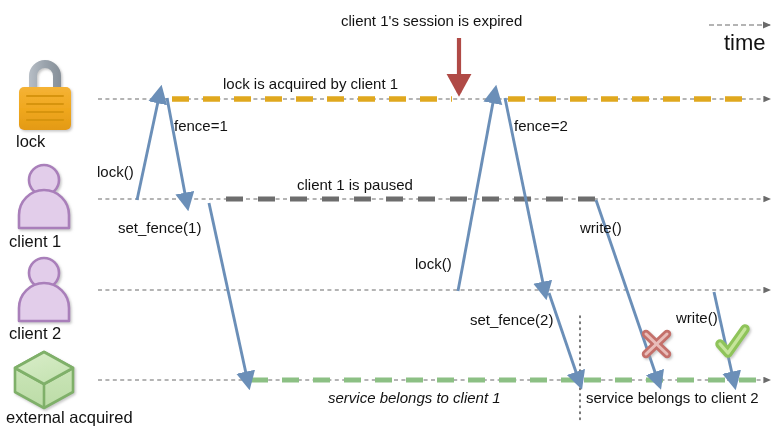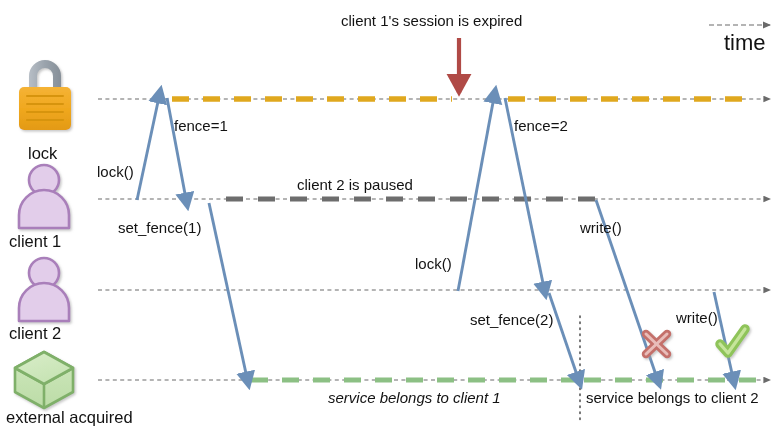--- a/index.html
+++ b/index.html
@@ -169,26 +169,27 @@
       <path d="M15,368 L44,384 L73,368" fill="none" stroke="#7fb069" stroke-width="2.6" stroke-linejoin="round"></path>
       <path d="M44,384 L44,408" fill="none" stroke="#7fb069" stroke-width="2.6" stroke-linejoin="round"></path>
       <path d="M15,368 L44,352 L73,368 L44,384 Z" fill="url(#cubeTop)" stroke="#7fb069" stroke-width="2.6" stroke-linejoin="round"></path>
     </g>
   </svg>
 
   <div class="lbl timelbl" style="left:724px;top:32px;">time</div>
 
   <div class="lbl note" style="left:341px;top:13px;text-align:center;">client 1's session is expired</div>
 
-  <div class="lbl lane-name" style="left:28px;top:133px;margin-top:12px;">lock</div>
+  <div class="lbl lane-name" style="left:16px;top:133px;">lock</div>
   <div class="lbl lane-name" style="left:9px;top:233px;">client 1</div>
   <div class="lbl lane-name" style="left:9px;top:325px;">client 2</div>
   <div class="lbl lane-name" style="left:6px;top:409px;">external acquired</div>
 
-  <div class="lbl banner" style="left:297px;top:177px;">client 2 is paused</div>
+  <div class="lbl banner" style="left:223px;top:76px;">lock is acquired by client 1</div>
+  <div class="lbl banner" style="left:297px;top:177px;">client 1 is paused</div>
   <div class="lbl banner" style="left:328px;top:390px;font-style:italic;">service belongs to client 1</div>
   <div class="lbl banner" style="left:586px;top:390px;">service belongs to client 2</div>
 
   <div class="lbl call" style="left:97px;top:164px;">lock()</div>
   <div class="lbl call" style="left:174px;top:118px;">fence=1</div>
   <div class="lbl call" style="left:118px;top:220px;">set_fence(1)</div>
   <div class="lbl call" style="left:415px;top:256px;">lock()</div>
   <div class="lbl call" style="left:514px;top:118px;">fence=2</div>
   <div class="lbl call" style="left:470px;top:312px;">set_fence(2)</div>
   <div class="lbl call" style="left:580px;top:220px;">write()</div>

